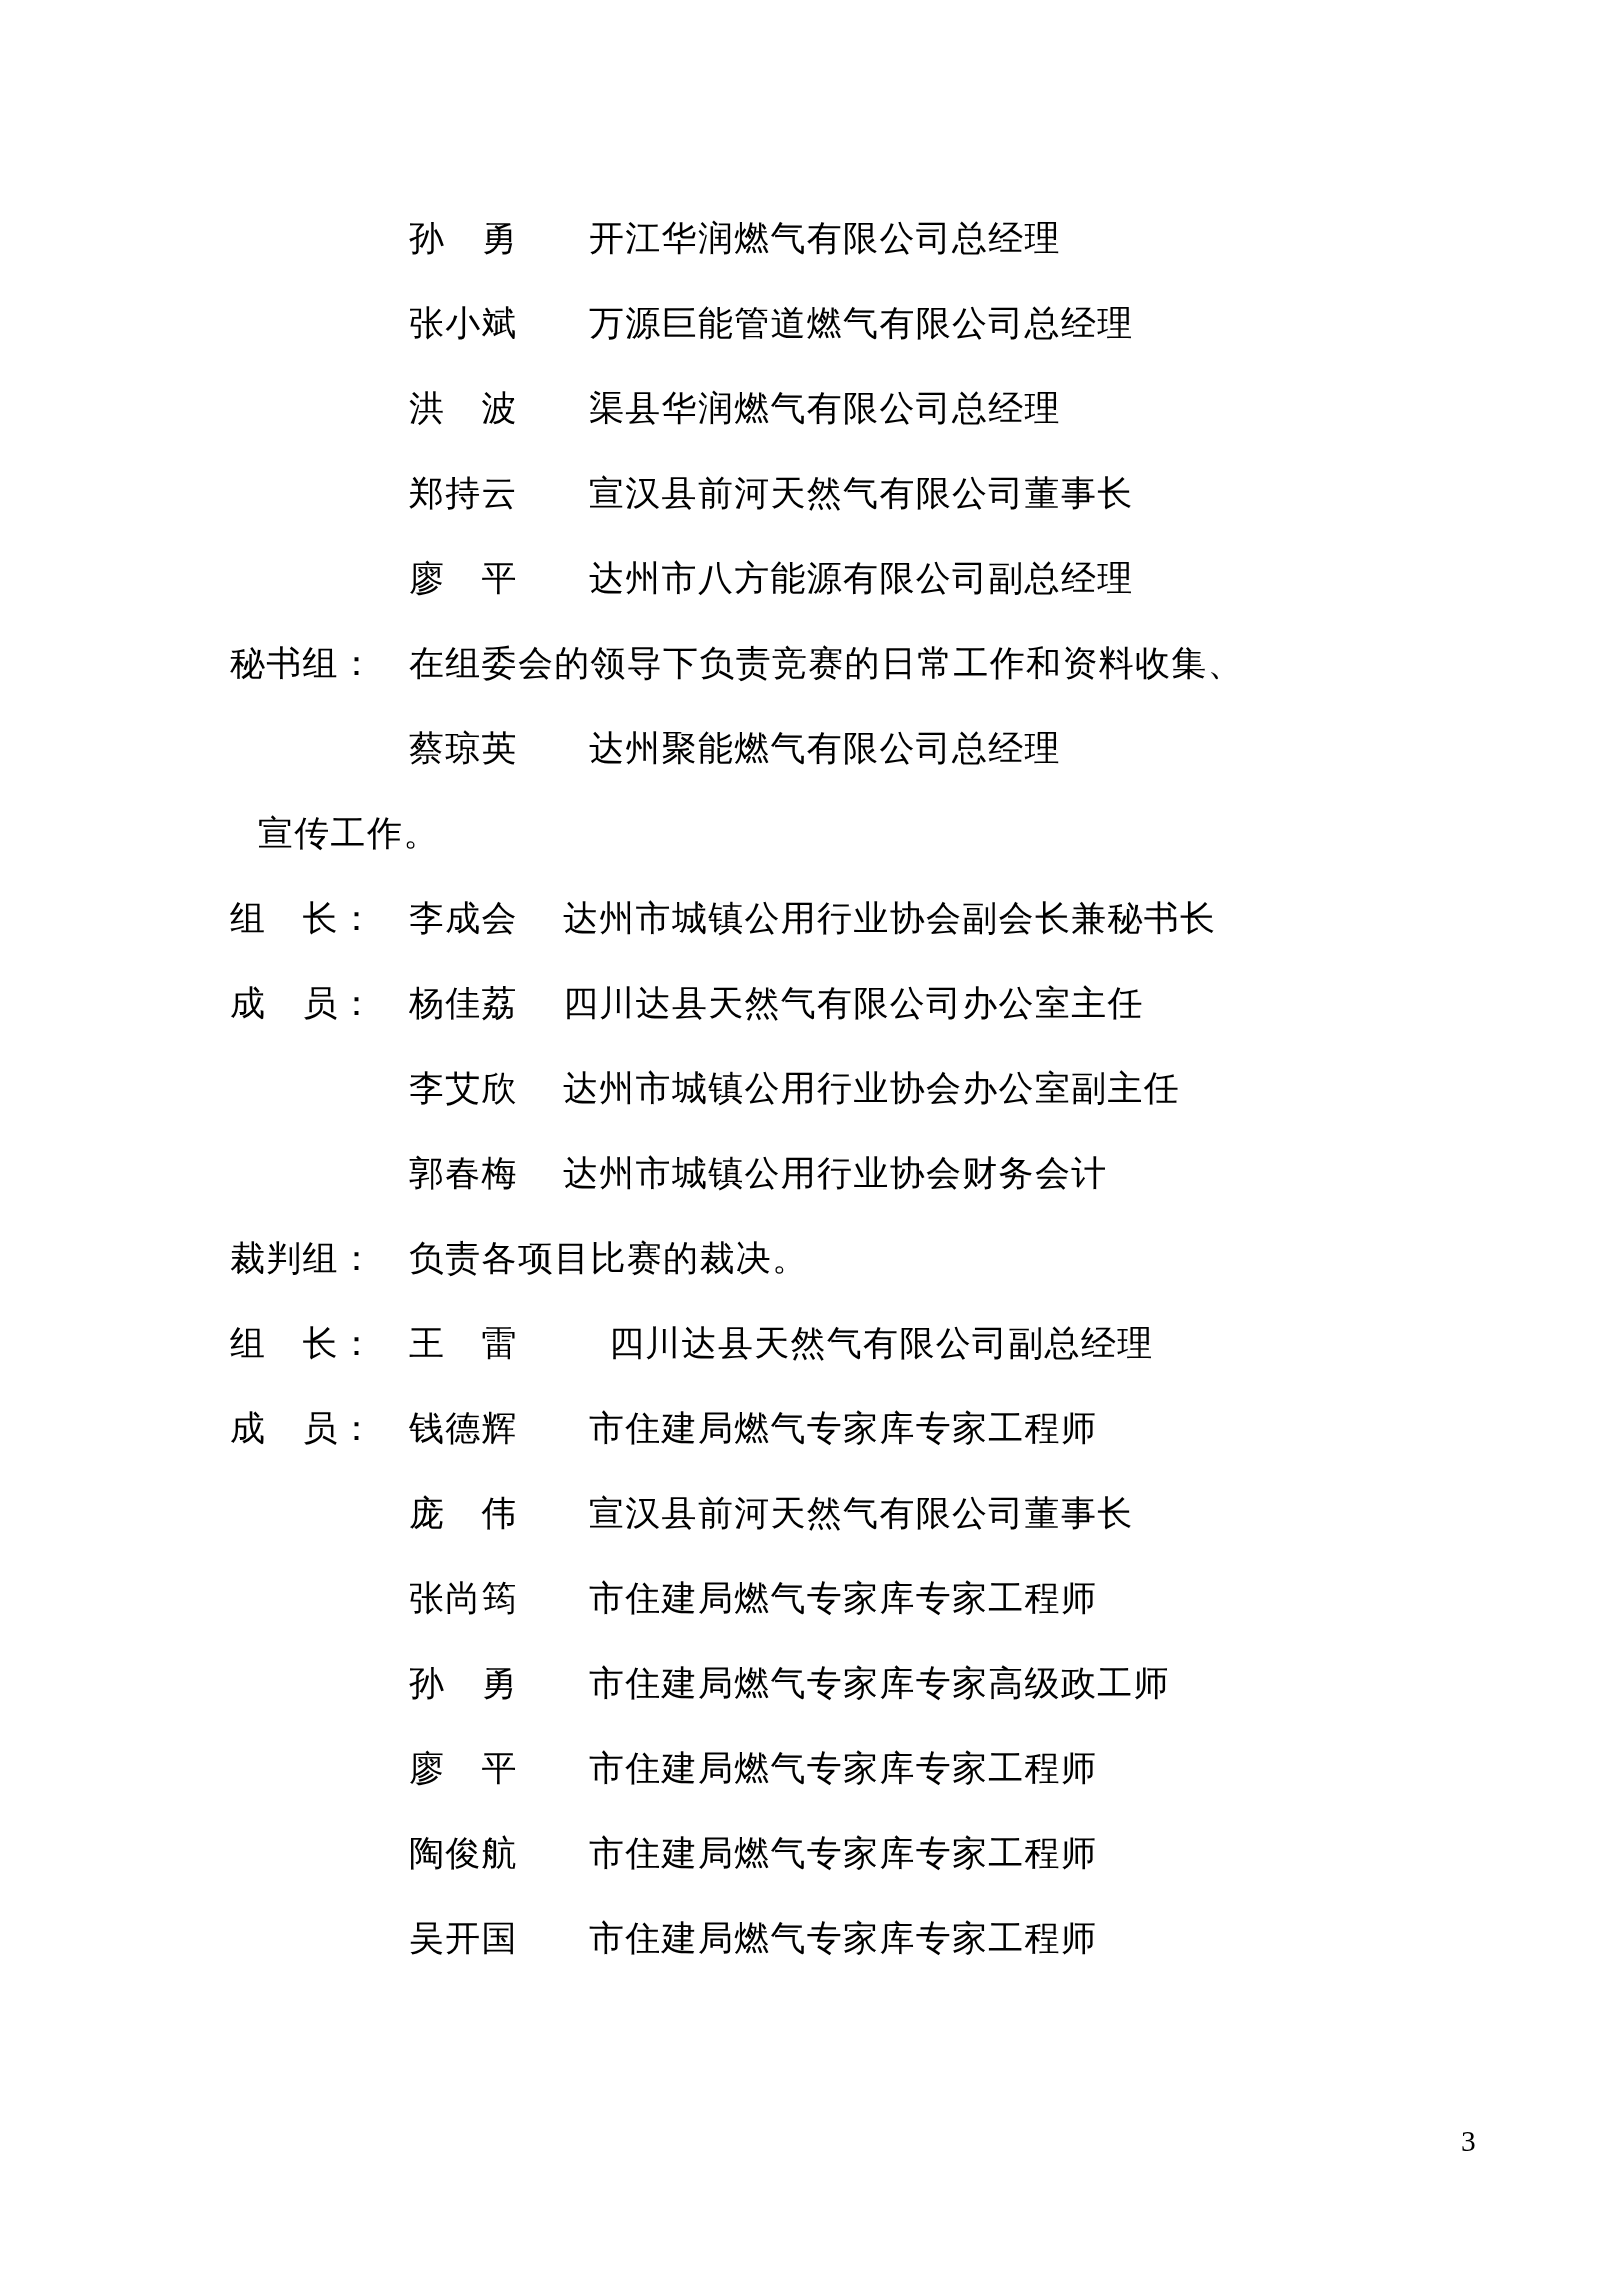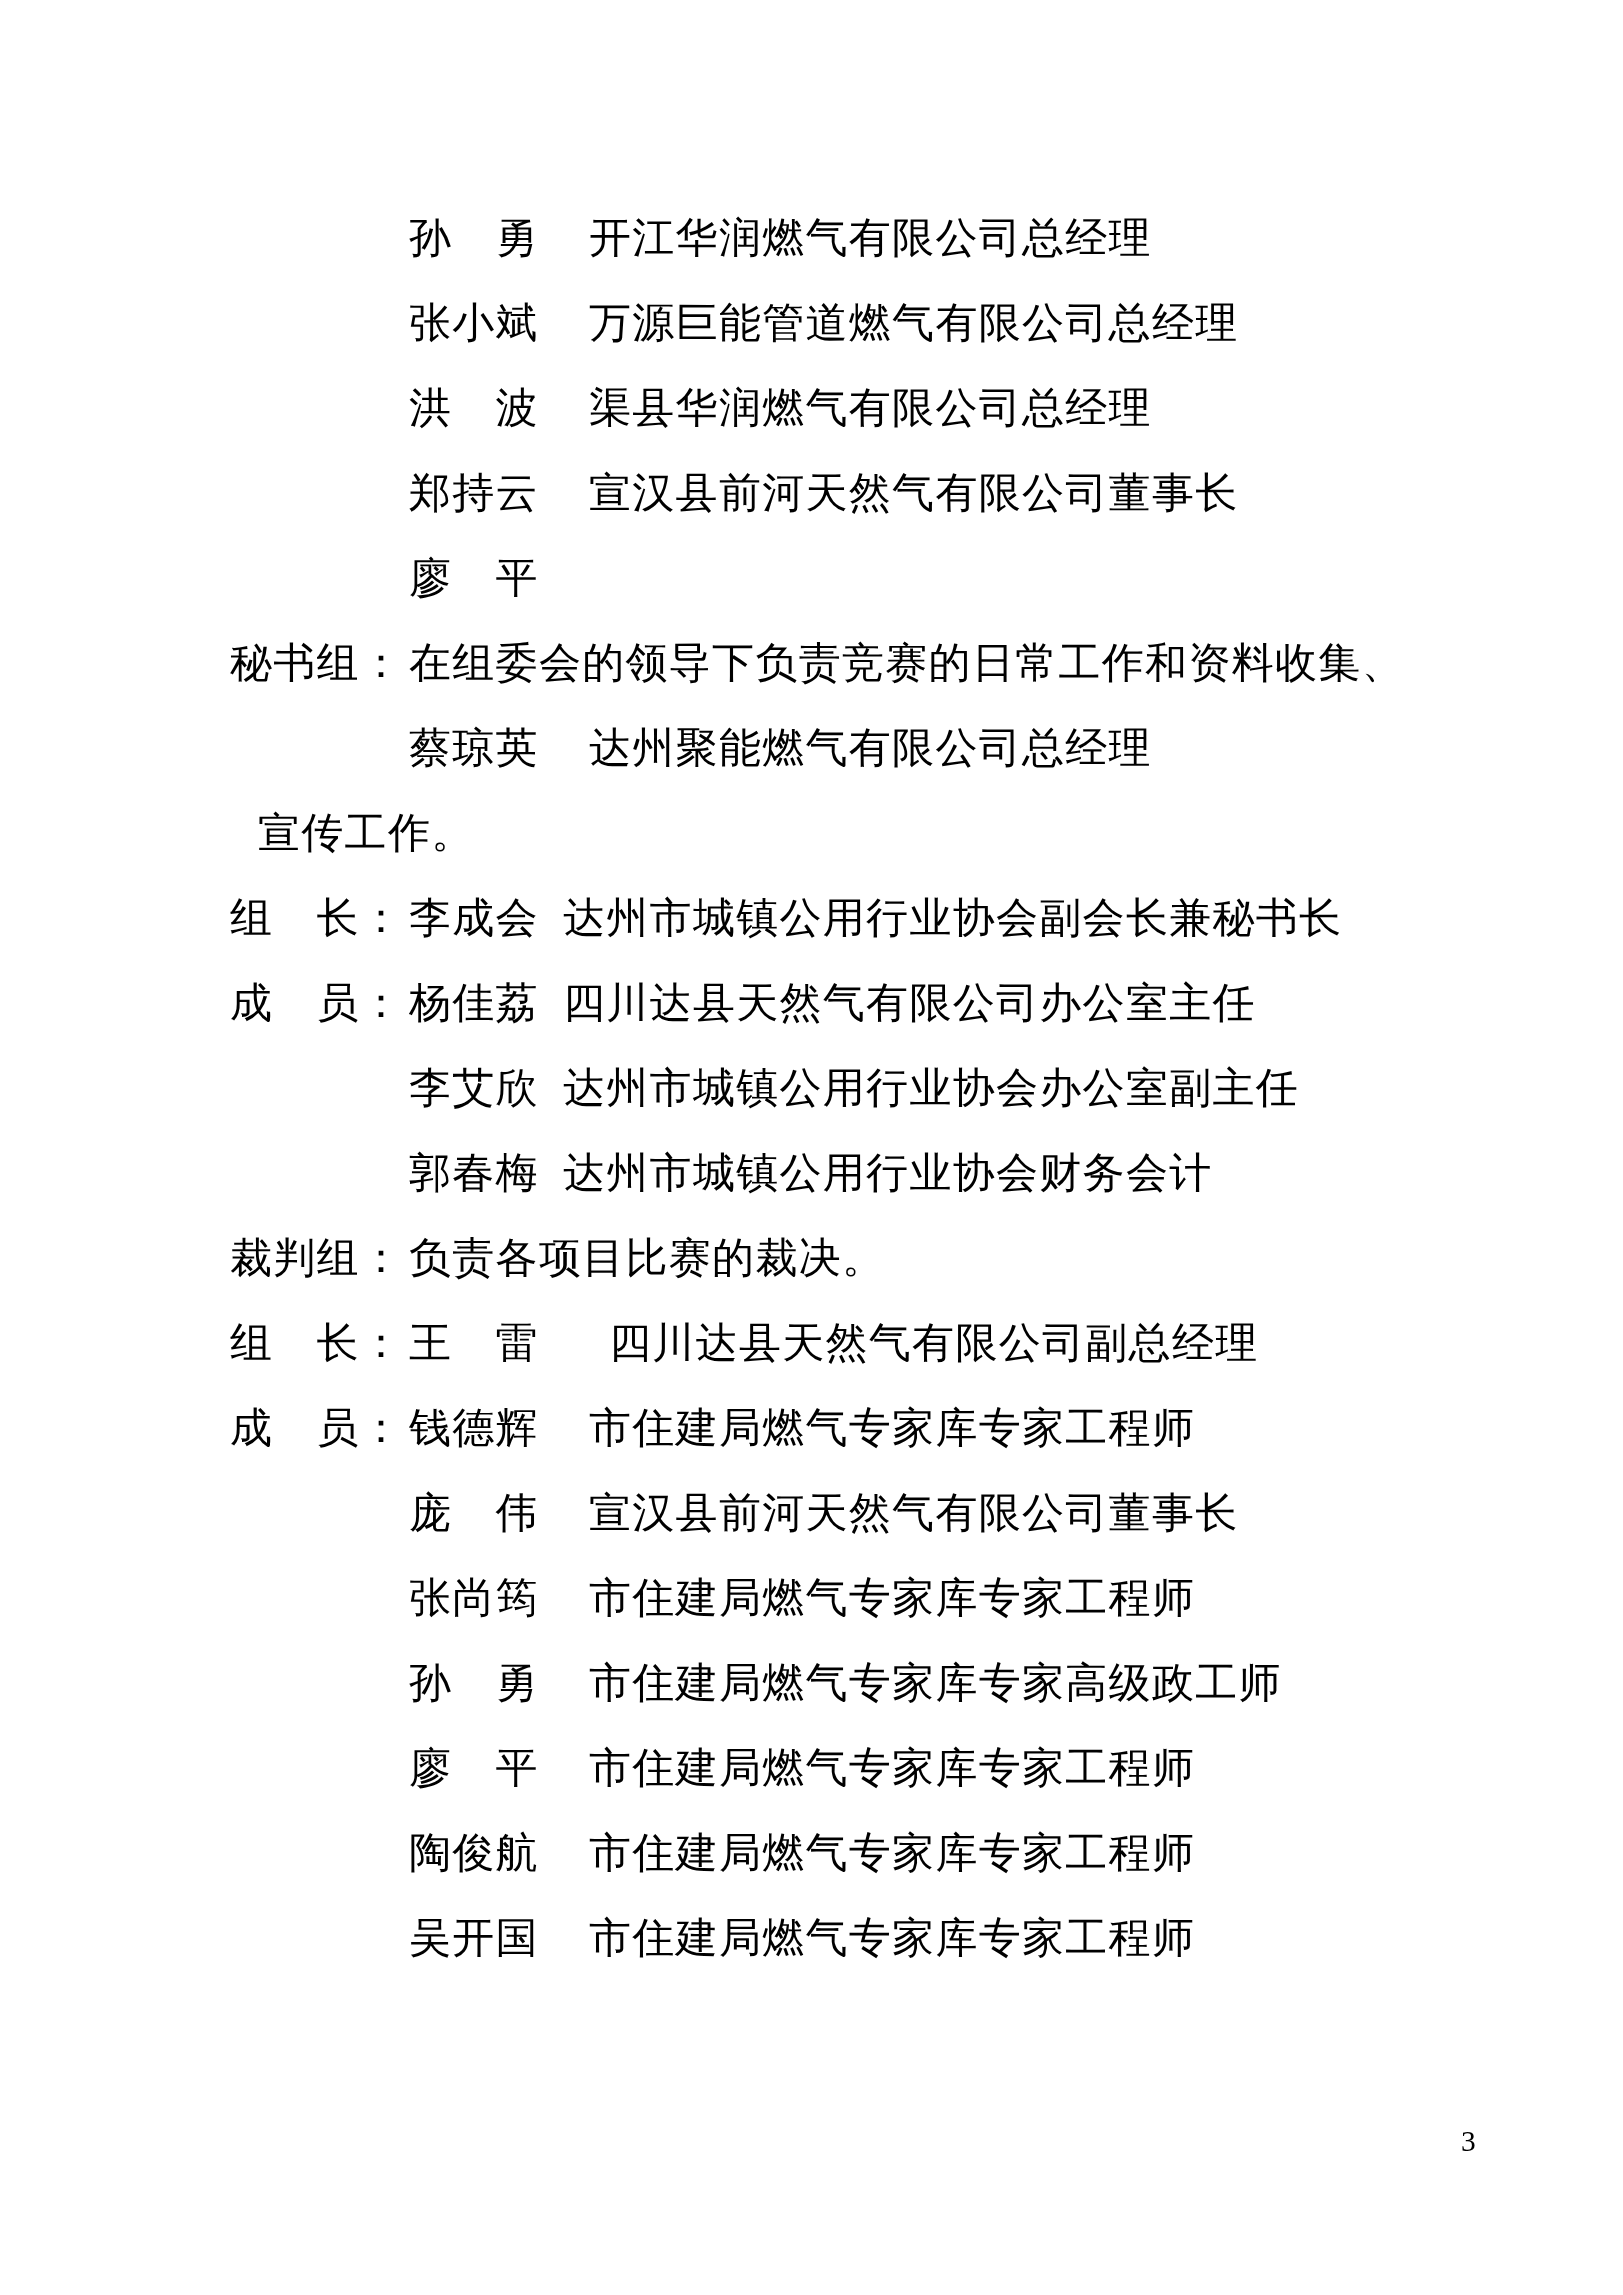--- a/index.html
+++ b/index.html
@@ -19,21 +19,21 @@
   .content {
     position: absolute;
     top: 196px;
     left: 0;
     width: 1623px;
   }
   .line {
     position: relative;
     height: 85px;
     line-height: 85px;
-    font-size: 42px;
+    font-size: 35px;
     letter-spacing: 1.3px;
     white-space: pre;
   }
   .line span {
     position: absolute;
     top: 0;
   }
   .label   { left: 230px; }
   .name    { left: 409px; }
   .text    { left: 409px; }
@@ -52,21 +52,21 @@
 </style>
 </head>
 <body>
 
 <div class="page">
   <div class="content">
       <div class="line"><span class="name">孙　勇</span><span class="company gap-wide">开江华润燃气有限公司总经理</span></div>
       <div class="line"><span class="name">张小斌</span><span class="company gap-wide">万源巨能管道燃气有限公司总经理</span></div>
       <div class="line"><span class="name">洪　波</span><span class="company gap-wide">渠县华润燃气有限公司总经理</span></div>
       <div class="line"><span class="name">郑持云</span><span class="company gap-wide">宣汉县前河天然气有限公司董事长</span></div>
-      <div class="line"><span class="name">廖　平</span></div>
+      <div class="line"><span class="name">廖　平</span><span class="company gap-wide">达州市八方能源有限公司副总经理</span></div>
       <div class="line"><span class="label">秘书组：</span><span class="text">在组委会的领导下负责竞赛的日常工作和资料收集、</span></div>
       <div class="line"><span class="name">蔡琼英</span><span class="company gap-wide">达州聚能燃气有限公司总经理</span></div>
       <div class="line"><span class="cont">宣传工作。</span></div>
       <div class="line"><span class="label">组　长：</span><span class="name">李成会</span><span class="company gap-narrow">达州市城镇公用行业协会副会长兼秘书长</span></div>
       <div class="line"><span class="label">成　员：</span><span class="name">杨佳荔</span><span class="company gap-narrow">四川达县天然气有限公司办公室主任</span></div>
       <div class="line"><span class="name">李艾欣</span><span class="company gap-narrow">达州市城镇公用行业协会办公室副主任</span></div>
       <div class="line"><span class="name">郭春梅</span><span class="company gap-narrow">达州市城镇公用行业协会财务会计</span></div>
       <div class="line"><span class="label">裁判组：</span><span class="text">负责各项目比赛的裁决。</span></div>
       <div class="line"><span class="label">组　长：</span><span class="name">王　雷</span><span class="company gap-xwide">四川达县天然气有限公司副总经理</span></div>
       <div class="line"><span class="label">成　员：</span><span class="name">钱德辉</span><span class="company gap-wide">市住建局燃气专家库专家工程师</span></div>

